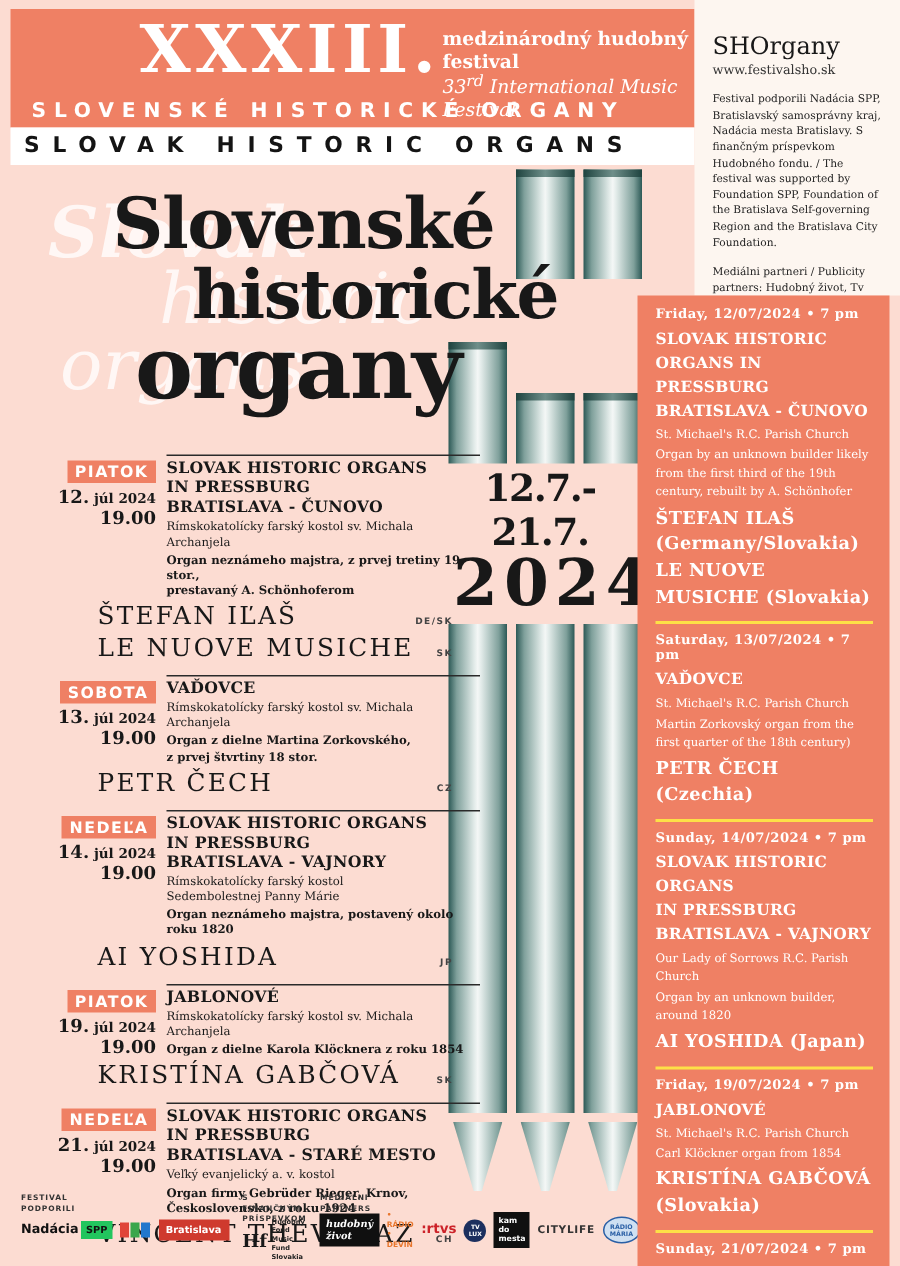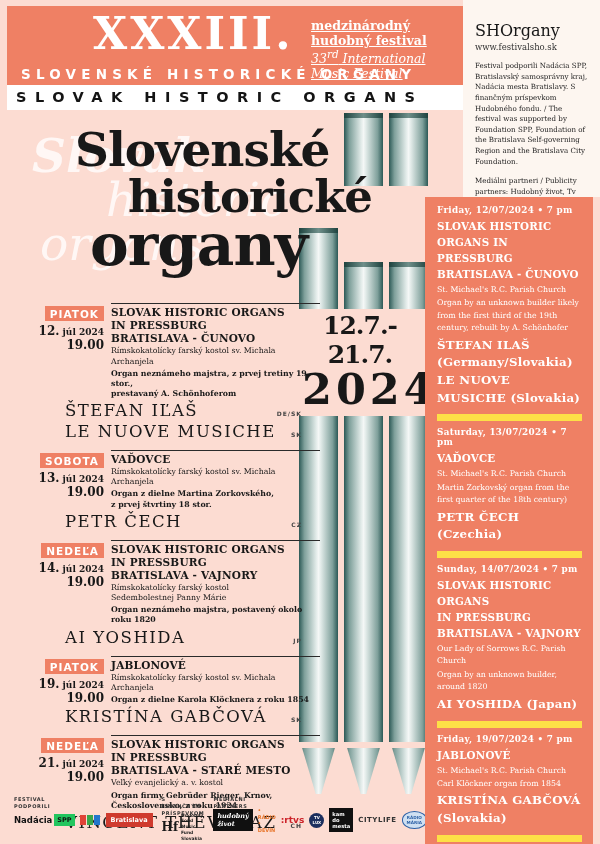--- a/index.html
+++ b/index.html
@@ -4,21 +4,21 @@
 <style>
   html,body{margin:0;padding:0;background:#ffffff;}
   .poster{position:relative;width:600px;height:844px;overflow:hidden;background:#fcdcd2;
           font-family:"DejaVu Serif", serif;color:#181818;}
   .ml{white-space:pre-line;}
 
   
   .hdr{position:absolute;left:7px;top:6px;width:456px;height:79px;background:#ef8064;z-index:4;}
   .edition{position:absolute;left:86px;top:2px;color:#fff;font-size:44px;font-weight:bold;
            letter-spacing:3px;font-family:"DejaVu Serif",serif;}
-  .sub{position:absolute;left:304px;top:12px;color:#fff;line-height:1.2;text-decoration:underline;}
+  .sub{position:absolute;left:288px;top:12px;color:#fff;line-height:1.2;}
   .sub .sk{font-size:12.5px;font-weight:bold;}
   .sub .en{font-size:12.5px;font-style:italic;}
   .band-sk{position:absolute;left:14px;bottom:3px;color:#fff;font-family:"DejaVu Sans",sans-serif;
            font-size:13.5px;font-weight:bold;letter-spacing:5.2px;white-space:nowrap;}
   .band-en{position:absolute;left:7px;top:85px;width:456px;height:25px;background:#ffffff;z-index:4;
            font-family:"DejaVu Sans",sans-serif;font-size:14.5px;font-weight:bold;color:#141414;
            letter-spacing:8.5px;line-height:25px;padding-left:9px;box-sizing:border-box;white-space:nowrap;}
 
   
   .orgpanel{position:absolute;left:463px;top:0;width:137px;height:197px;background:#fdf6f0;z-index:5;
@@ -60,21 +60,21 @@
   .perf-row{display:flex;justify-content:space-between;align-items:baseline;
             margin-left:37px;padding-right:18px;margin-top:2px;}
   .perf-name{font-size:16.5px;letter-spacing:1.5px;font-weight:500;white-space:nowrap;}
   .perf-code{font-family:"DejaVu Sans",sans-serif;font-size:6px;font-weight:bold;
              letter-spacing:1px;color:#444;}
 
   
   .rcol{position:absolute;left:425px;top:197px;width:168px;height:714px;background:#ef8064;z-index:5;
         box-sizing:border-box;padding:2px 11px 0 12px;color:#fff;}
   .rev{padding:6px 0 7px 0;}
-  .rev + .rev{border-top:7px solid #fde047;}
+  .rev + .rev{border-top:2px solid #fde047;}
   .rev-date{font-size:8.8px;font-weight:bold;letter-spacing:.3px;margin-bottom:4px;}
   .rev-title{font-size:10.3px;font-weight:bold;line-height:1.55;letter-spacing:.2px;}
   .rev-detail{font-size:7.8px;line-height:1.6;margin-top:1px;}
   .rev-perf{font-size:11.8px;font-weight:bold;line-height:1.5;letter-spacing:.3px;margin-top:2px;}
   .free-en{position:absolute;left:11px;right:11px;bottom:20px;border:1px solid #fff;
            font-family:"DejaVu Sans",sans-serif;font-size:6.2px;font-weight:bold;letter-spacing:1.8px;
            padding:3px 4px;color:#fff;}
 
   
   .footer{position:absolute;left:14px;bottom:10px;width:402px;z-index:3;display:flex;gap:9px;}

